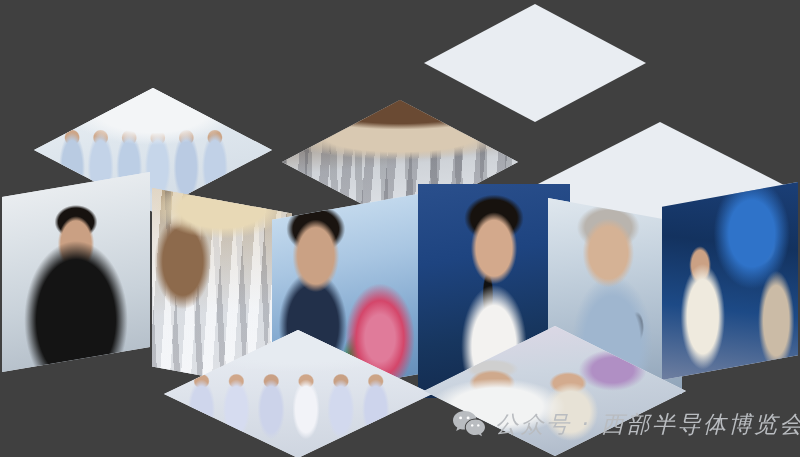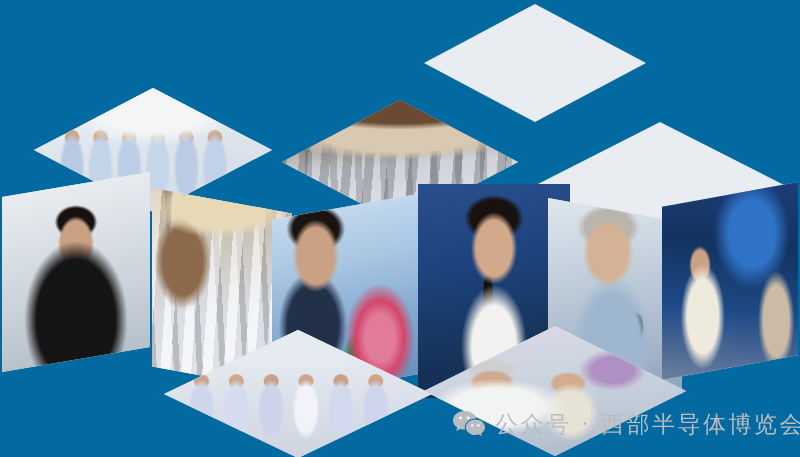--- a/index.html
+++ b/index.html
@@ -2,21 +2,21 @@
 <html><head>
 <meta charset="utf-8">
 <style>
   html,body{margin:0;padding:0;background:#ffffff;}
   body{
     width:800px;height:457px;
     font-family:"Liberation Sans","DejaVu Sans",sans-serif;
     overflow:hidden;
     position:relative;
   }
-  #stage{position:absolute;inset:0;background:#0369a1;}
+  #stage{position:absolute;inset:0;background:#404040;font-style:italic;}
 
   
   .tile{position:absolute;overflow:hidden;background:#e9edf2;}
   .tile .photo{position:absolute;inset:0;background-size:cover;background-position:center;}
 
   
   .diamond{clip-path:polygon(50% 0%,100% 50%,50% 100%,0% 50%);}
   
   .face-left{clip-path:polygon(0% 12.5%,100% 0%,100% 87.5%,0% 100%);}
   

